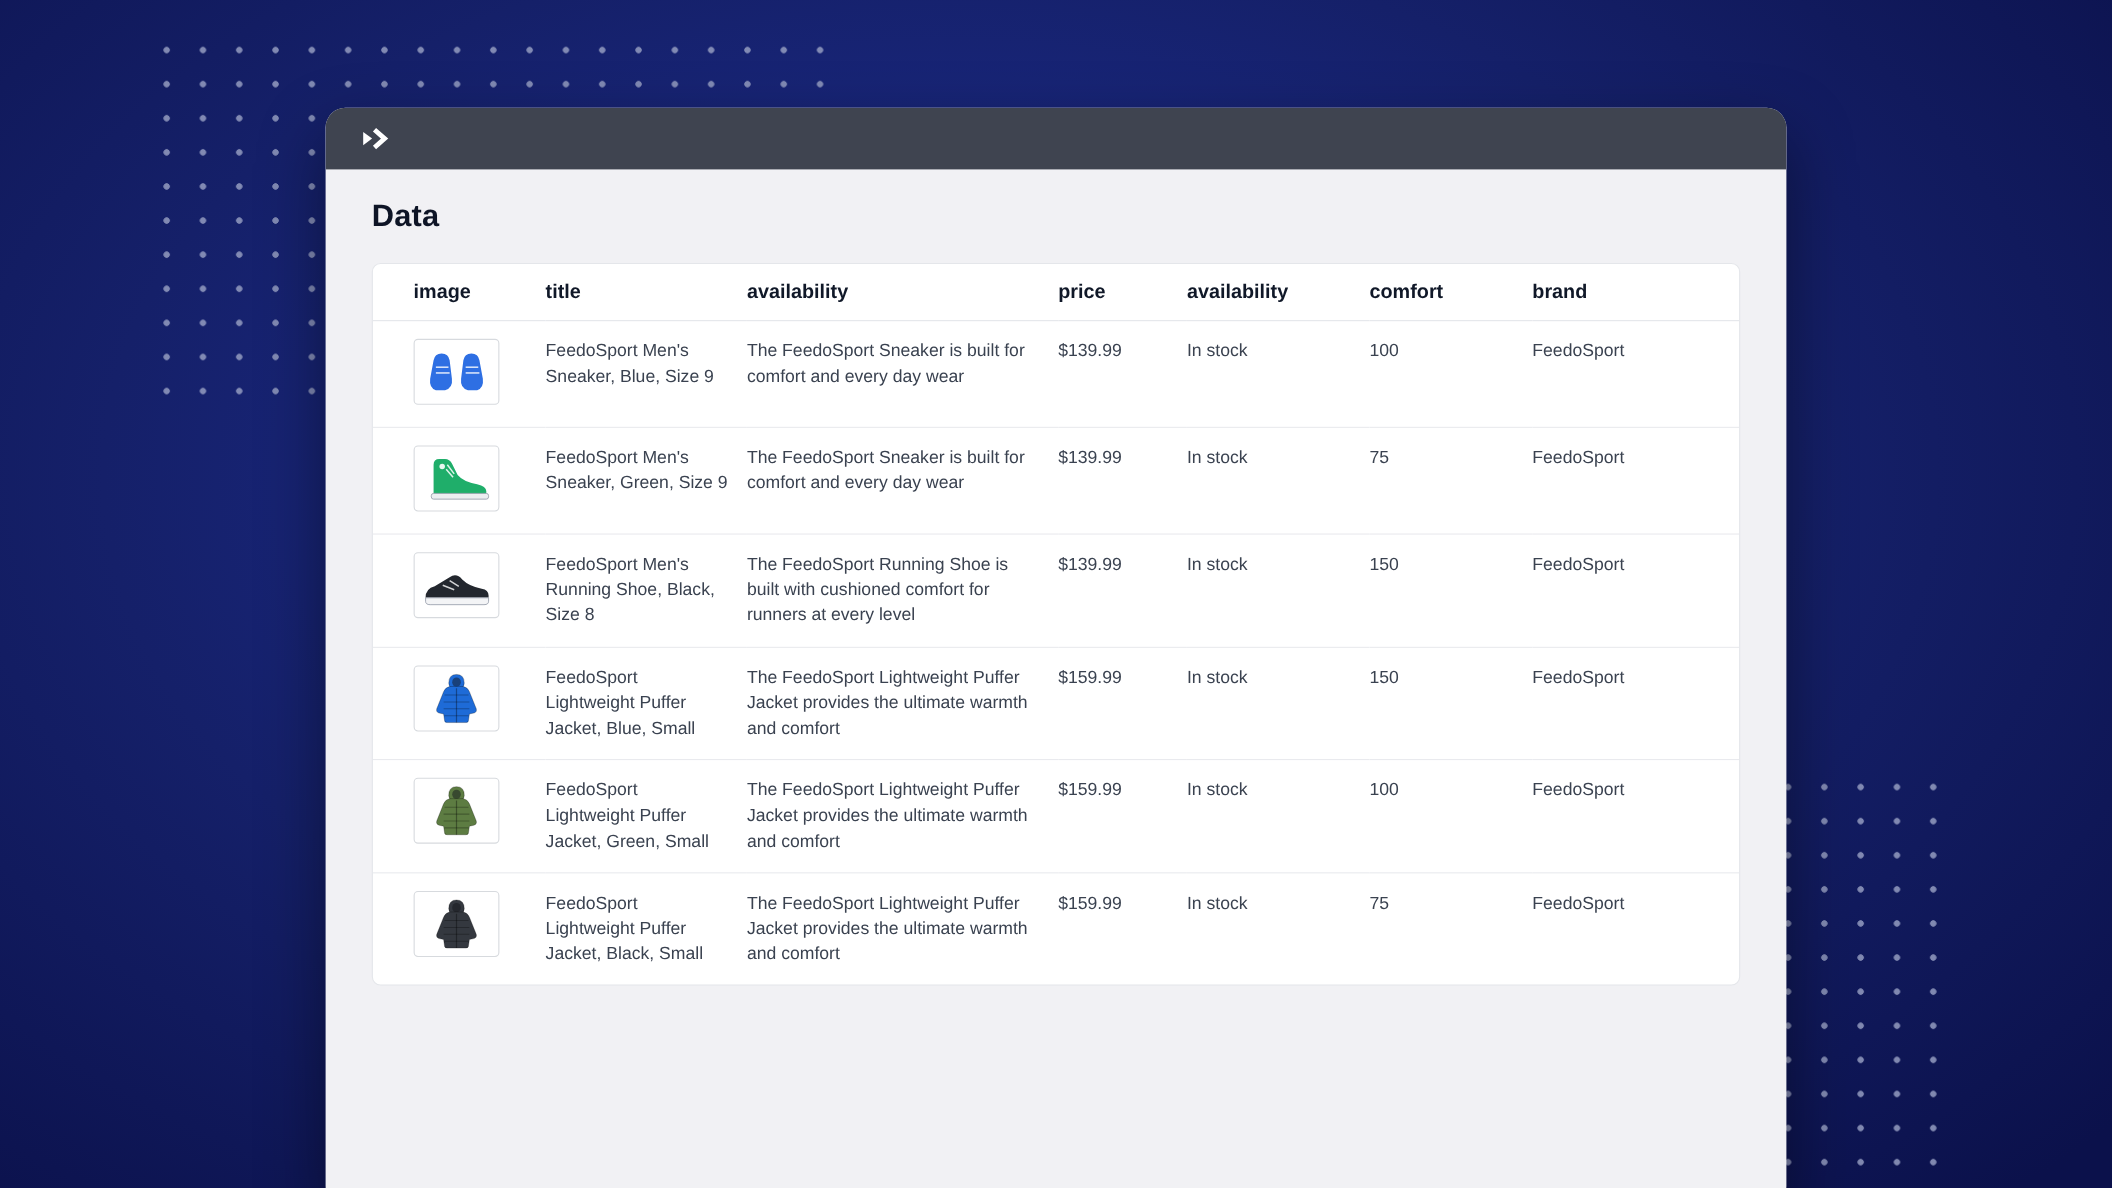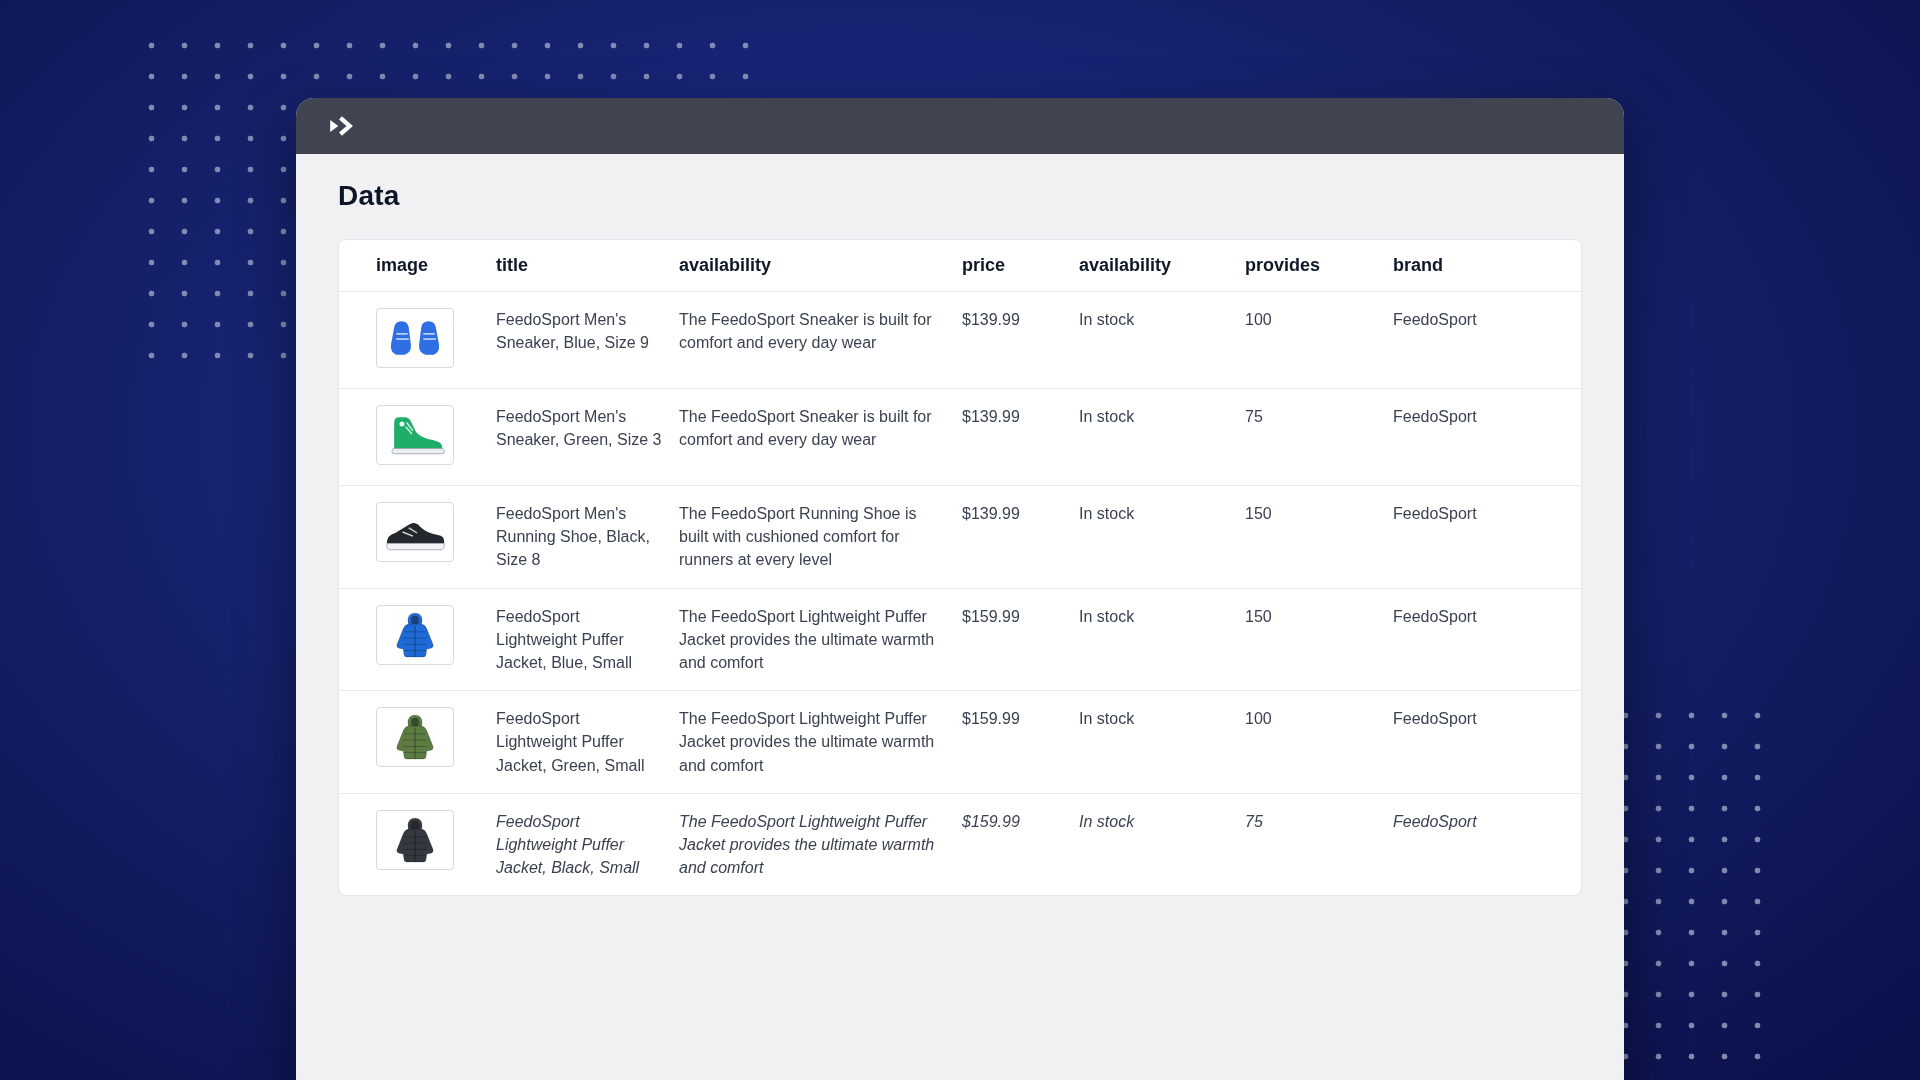--- a/index.html
+++ b/index.html
@@ -53,21 +53,21 @@
   th {
     text-align:left; font-size:18px; font-weight:700; color:#101828;
     padding:15px 14px 15px 0; border-bottom:1px solid #e4e6ea;
   }
   th:first-child { padding-left:37px;margin-left:33px; }
   td {
     vertical-align:top; font-size:16px; color:#3a4250; line-height:1.45;
     padding:16px 16px 16px 0; border-bottom:1px solid #e9eaee;
   }
   td:first-child { padding-left:37px; }
-  tbody tr:last-child td { border-bottom:none;font-style:italic; }
+  tbody tr:last-child td { border-bottom:none; }
   tbody tr { height:97px; }
   .thumb {
     width:78px; height:60px; background:#fff; border:1px solid #d7dade; border-radius:4px;
     display:flex; align-items:center; justify-content:center; padding:4px;
   }
   .thumb svg { width:100%; height:100%; }
 </style>
 </head>
 <body>
 
@@ -99,21 +99,21 @@
             <col style="width:148px">
             <col>
         </colgroup>
         <thead>
           <tr>
               <th>image</th>
               <th>title</th>
               <th>availability</th>
               <th>price</th>
               <th>availability</th>
-              <th>provides</th>
+              <th>comfort</th>
               <th>brand</th>
             </tr>
         </thead>
         <tbody>
             <tr>
               <td>
                 <div class="thumb">
                   <svg viewBox="0 0 64 48">
     <g fill="#2e6fe3">
       <path d="M14 40 Q8 38 9 30 L12 14 Q13 8 19 8 Q25 8 26 14 L28 30 Q29 38 22 40 Z"></path>
@@ -139,21 +139,21 @@
               <td>
                 <div class="thumb">
                   <svg viewBox="0 0 64 48">
     <path fill="#1fae6a" d="M12 38 L12 12 Q12 7 17 7 L22 7 Q26 7 28 11 L33 21 Q38 27 50 29 Q58 31 58 35 L58 38 Z"></path>
     <rect x="10" y="37" width="50" height="5" rx="2" fill="#eceef1" stroke="#9ca3af" stroke-width="0.8"></rect>
     <circle cx="19.5" cy="13.5" r="2.4" fill="#ffffff" opacity="0.9"></circle>
     <path d="M24 12 L30 20 M23 16 L29 23" stroke="#ffffff" stroke-width="1.3" opacity="0.85"></path>
   </svg>
                 </div>
               </td>
-              <td>FeedoSport Men's Sneaker, Green, Size 3</td>
+              <td>FeedoSport Men's Sneaker, Green, Size 9</td>
               <td>The FeedoSport Sneaker is built for comfort and every day wear</td>
               <td>$139.99</td>
               <td>In stock</td>
               <td>75</td>
               <td>FeedoSport</td>
             </tr>
             <tr>
               <td>
                 <div class="thumb">
                   <svg viewBox="0 0 64 48">

